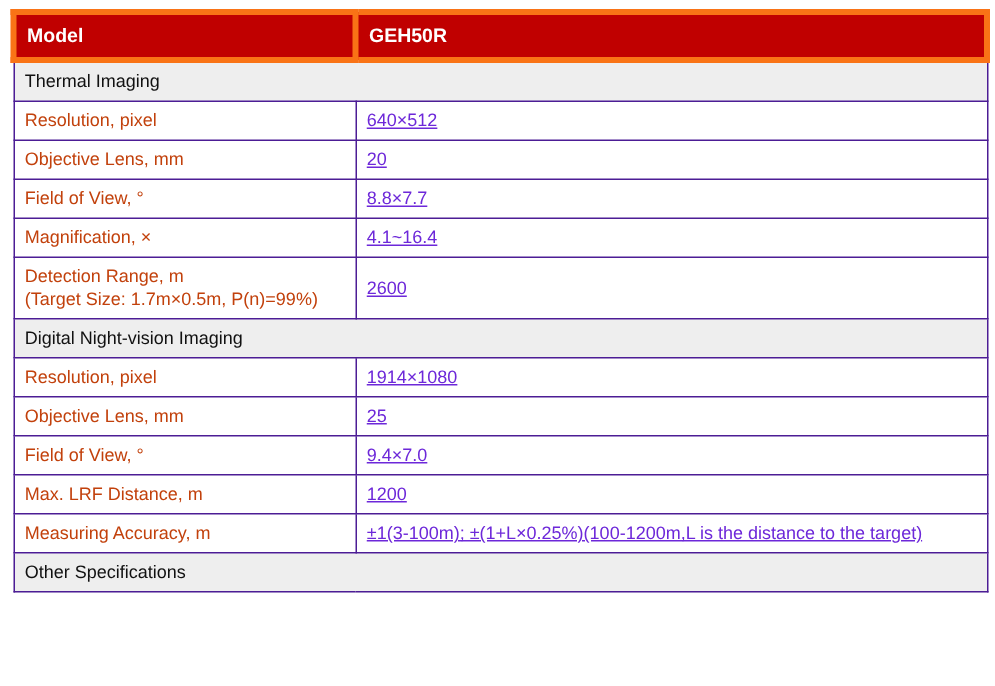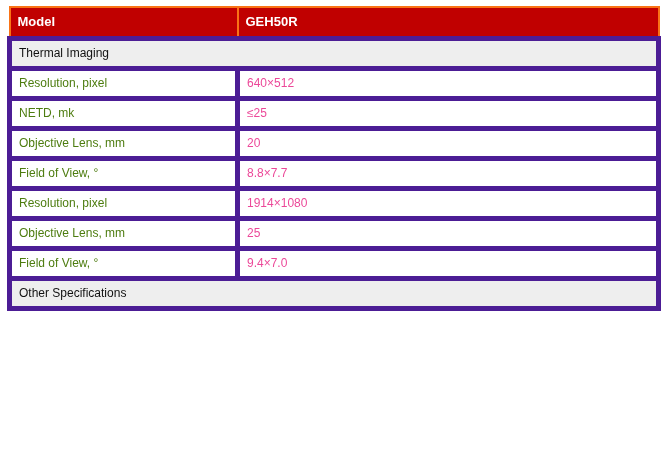--- a/index.html
+++ b/index.html
@@ -23,42 +23,42 @@
   table.spec {
     border-collapse: collapse;
     width: 649px;
     table-layout: fixed;
     border: 1px solid #b0b0b0;
   }
   table.spec col.c1 { width: 228px; }
   table.spec col.c2 { width: 421px; }
 
   table.spec td {
-    border: 5px solid #4c1d95;
+    border: 1px solid #4c1d95;
     padding: 5px 7px;
     vertical-align: middle;
     line-height: 1.25;
     background: #ffffff;
   }
   tr.header-row td {
     background: #c00000;
     color: #ffffff;
     font-weight: bold;
     font-size: 13px;
-    border: 2px solid #f97316;
+    border: 4px solid #f97316;
     padding: 6px 7px;
   }
   tr.section-row td {
     background: #eeeeee;
     color: #111111;
     font-size: 12px;
     padding: 5px 7px;
   }
-  td.label { color: #4d7c0f; margin-left: 38px; }
-  td.value { color: #ec4899; }
+  td.label { color: #c2410c; margin-left: 38px; }
+  td.value { color: #6d28d9; text-decoration: underline; }
   .two-line { line-height: 1.35; }
   .two-line span { display: block; }
 </style>
 </head>
 <body>
 
 <div class="spec-wrap">
   <table class="spec">
     <colgroup>
       <col class="c1">
@@ -71,45 +71,63 @@
       </tr>
 
       <tr class="section-row">
         <td colspan="2">Thermal Imaging</td>
       </tr>
       <tr>
         <td class="label">Resolution, pixel</td>
         <td class="value">640×512</td>
       </tr>
       <tr>
-        <td class="label">NETD, mk</td>
-        <td class="value">≤25</td>
-      </tr>
-      <tr>
         <td class="label">Objective Lens, mm</td>
         <td class="value">20</td>
       </tr>
       <tr>
         <td class="label">Field of View, °</td>
         <td class="value">8.8×7.7</td>
       </tr>
+      <tr>
+        <td class="label">Magnification, ×</td>
+        <td class="value">4.1~16.4</td>
+      </tr>
+      <tr>
+        <td class="label two-line">
+          <span>Detection Range, m</span>
+          <span>(Target Size: 1.7m×0.5m, P(n)=99%)</span>
+        </td>
+        <td class="value">2600</td>
+      </tr>
 
+      <tr class="section-row">
+        <td colspan="2">Digital Night-vision Imaging</td>
+      </tr>
       <tr>
         <td class="label">Resolution, pixel</td>
         <td class="value">1914×1080</td>
       </tr>
       <tr>
         <td class="label">Objective Lens, mm</td>
         <td class="value">25</td>
       </tr>
       <tr>
         <td class="label">Field of View, °</td>
         <td class="value">9.4×7.0</td>
       </tr>
 
+      <tr>
+        <td class="label">Max. LRF Distance, m</td>
+        <td class="value">1200</td>
+      </tr>
+      <tr>
+        <td class="label">Measuring Accuracy, m</td>
+        <td class="value">±1(3-100m); ±(1+L×0.25%)(100-1200m,L is the distance to the target)</td>
+      </tr>
 
       <tr class="section-row">
         <td colspan="2">Other Specifications</td>
       </tr>
 
     </tbody>
   </table>
 </div>
 
 </body></html>

